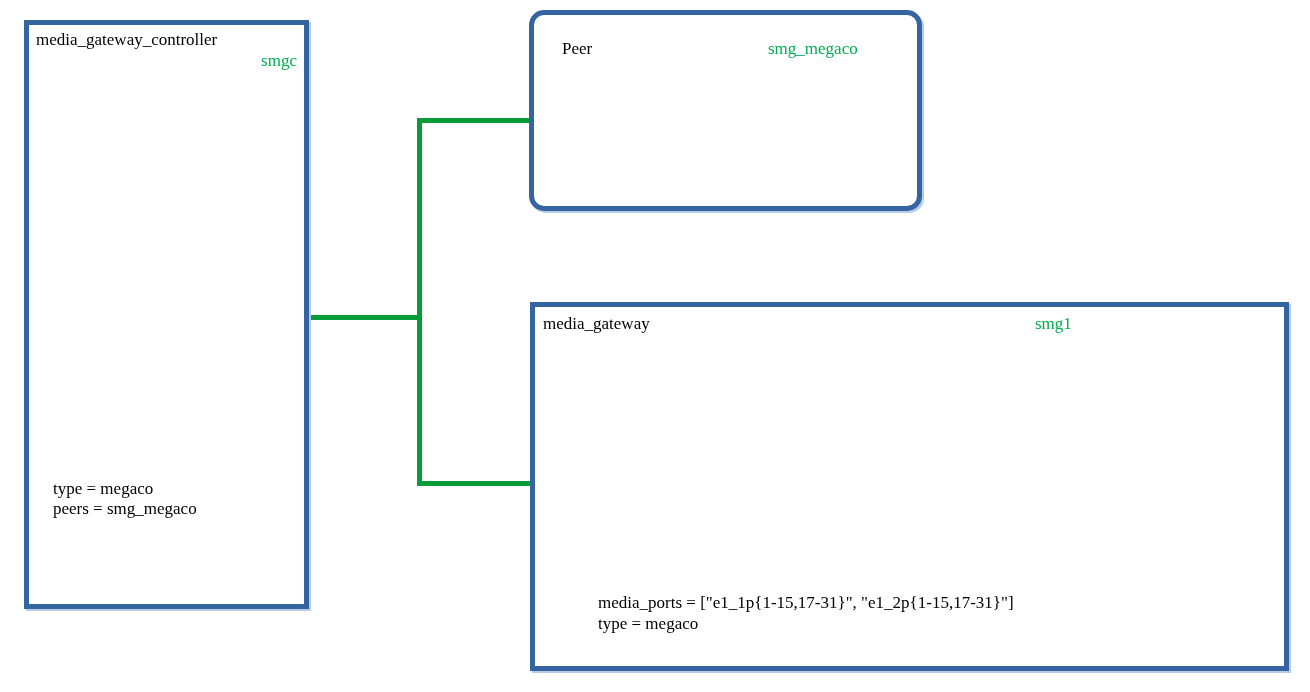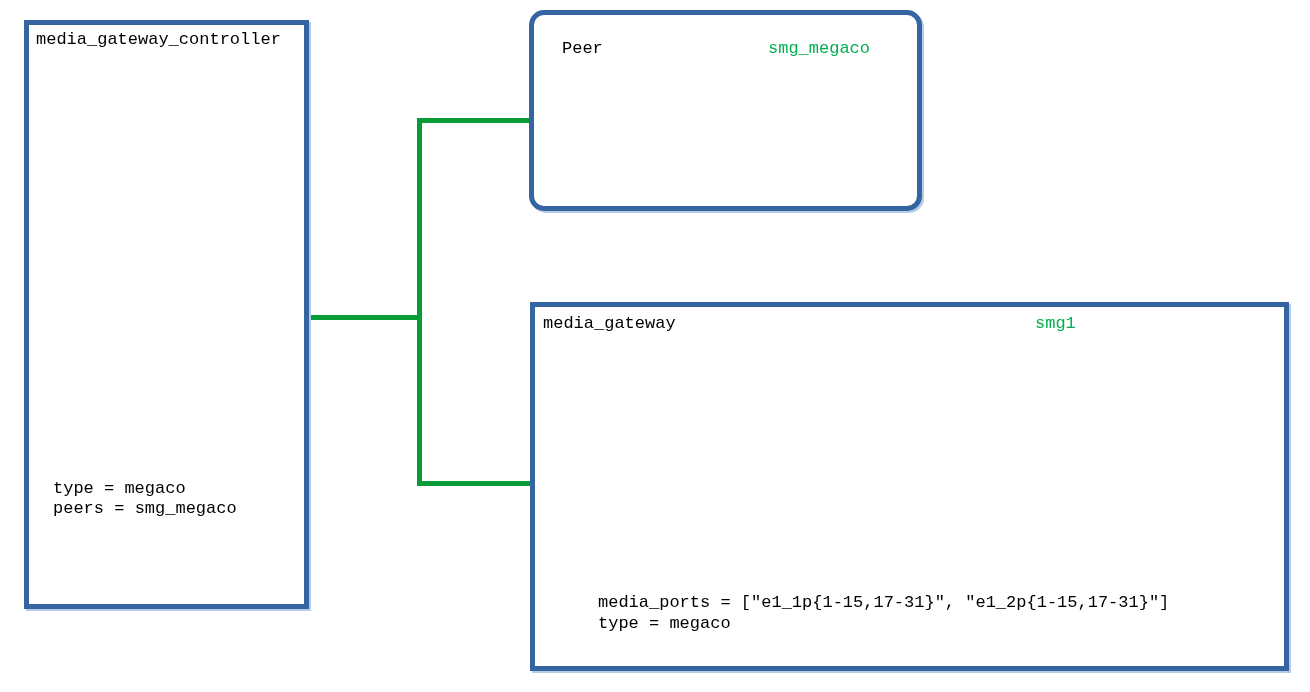--- a/index.html
+++ b/index.html
@@ -1,21 +1,21 @@
 <!DOCTYPE html>
 <html><head>
 <meta charset="utf-8">
 <style>
   html, body { margin: 0; padding: 0; background: #ffffff; }
   .canvas {
     position: relative;
     width: 1310px;
     height: 692px;
     background: #ffffff;
-    font-family: Liberation Mono, monospace;
+    font-family: Liberation Serif, serif;
     font-size: 17px;
     color: #000000;
     overflow: hidden;
   }
   .node {
     position: absolute;
     box-sizing: border-box;
     border: 5px solid #3465a0;
     background: #ffffff;
     box-shadow: 2px 2px 0 #b6cbe8;
@@ -53,20 +53,21 @@
 
 <div class="canvas">
 
   <div class="conn conn-trunk"></div>
   <div class="conn conn-vert"></div>
   <div class="conn conn-top"></div>
   <div class="conn conn-bottom"></div>
 
   <div class="node node-mgc">
     <div class="title">media_gateway_controller</div>
+    <div class="instance green">smgc</div>
     <div class="props">
       <div><span>type = </span><span class="red">megaco</span></div>
       <div><span>peers = </span><span class="red">smg_megaco</span></div>
     </div>
   </div>
 
   <div class="node node-peer">
     <div class="title">Peer</div>
     <div class="instance green">smg_megaco</div>
   </div>

